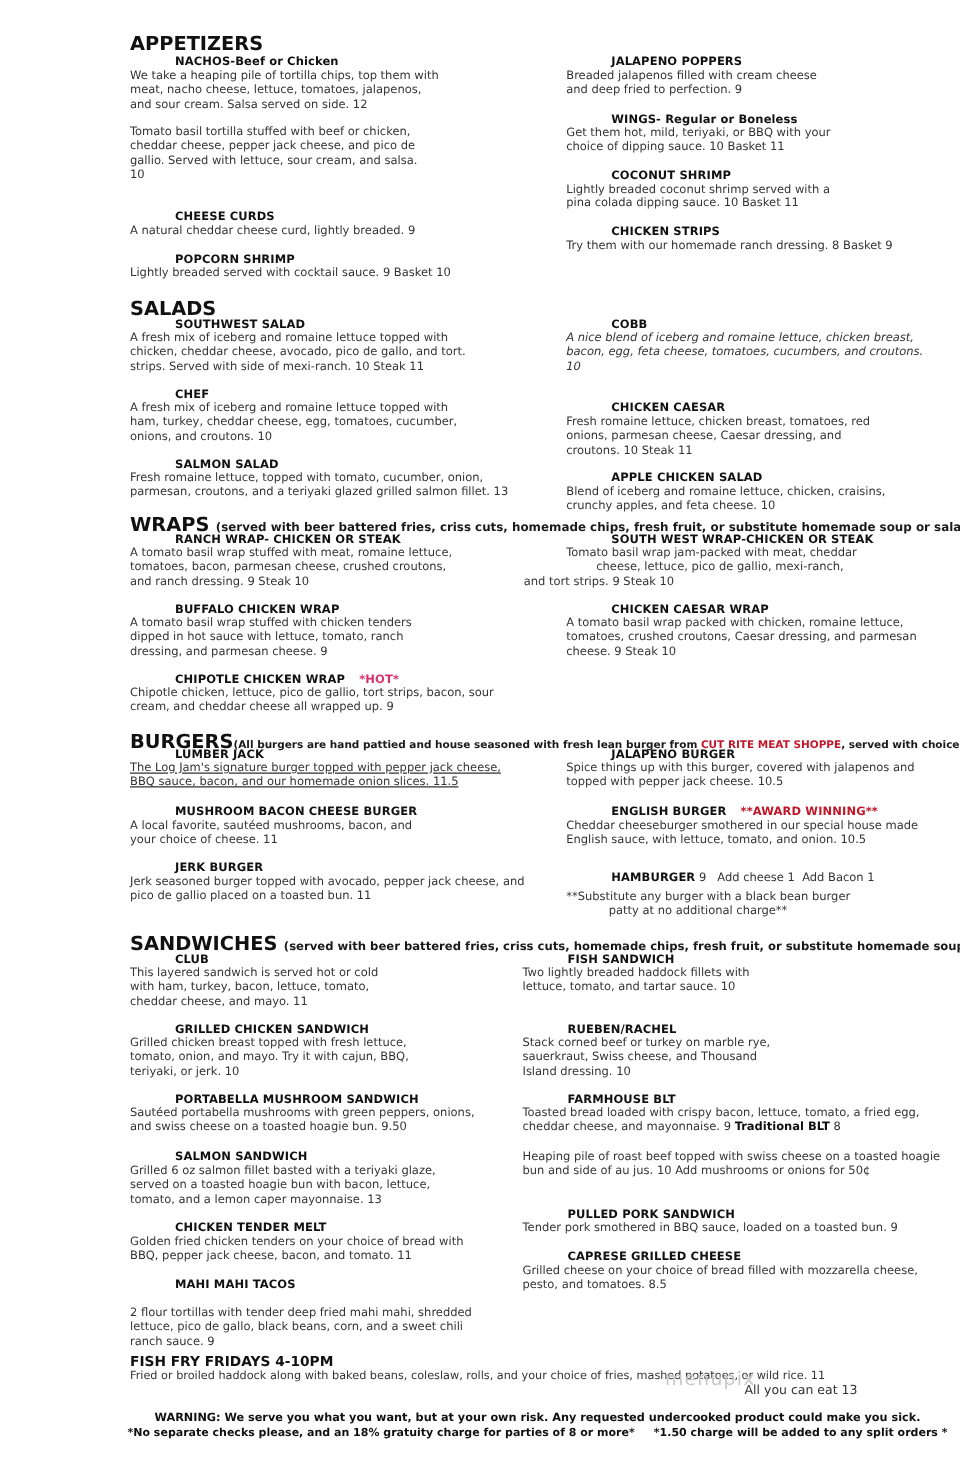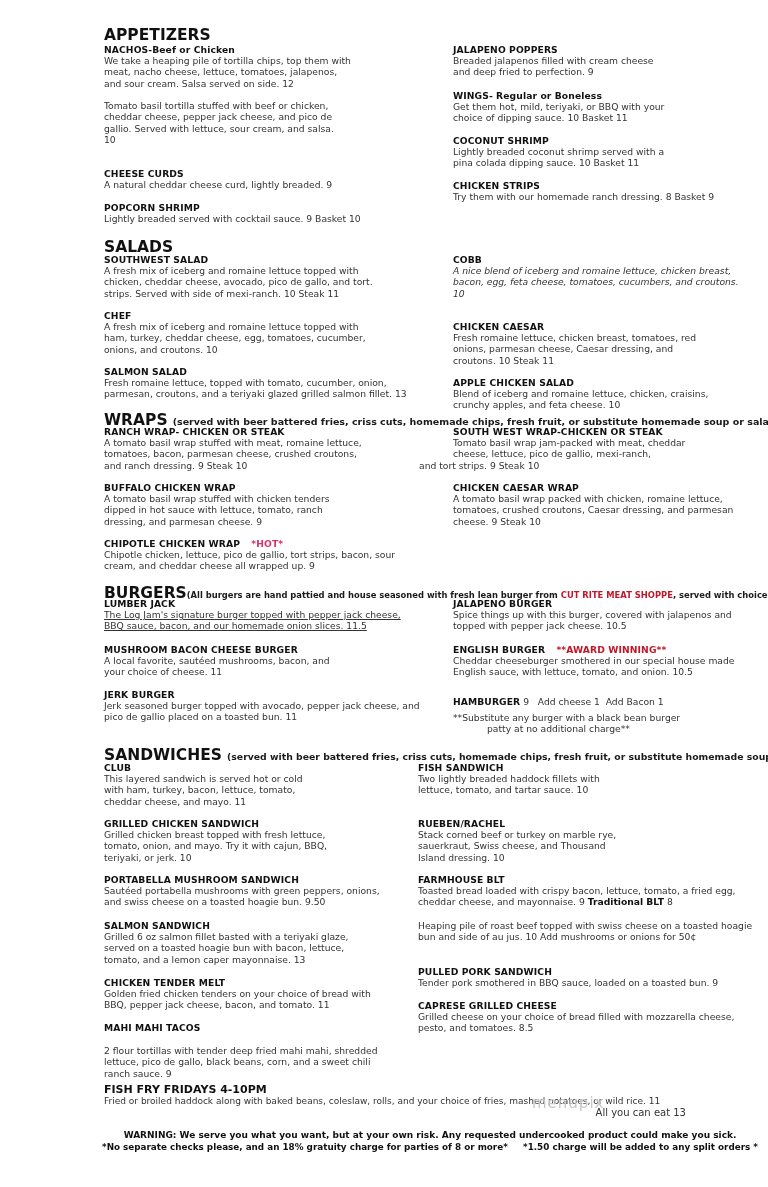--- a/index.html
+++ b/index.html
@@ -1,21 +1,21 @@
 <!DOCTYPE html>
 <html><head>
 <meta charset="utf-8">
 <style>
   html, body { margin: 0; padding: 0; background: #ffffff; }
   body { width: 768px; height: 1187px; position: relative; overflow: hidden;
          font-family: "DejaVu Sans", sans-serif; color: #1a1a1a; }
   .abs { position: absolute; }
   .sec-title { font-weight: bold; font-size: 15.5px; letter-spacing: 0px; color: #111; white-space: nowrap; }
   .sec-note { font-size: 9.5px; font-weight: bold; }
-  .item-name { font-weight: bold; font-size: 9.2px; color: #111; white-space: nowrap; letter-spacing: 0.1px; }
+  .item-name { font-weight: bold; font-size: 9.2px; color: #111; white-space: nowrap; letter-spacing: 0.1px; margin-left: 36px; }
   .item-desc { font-size: 9.2px; line-height: 11.4px; color: #333; }
   .red { color: #c0182a; }
   .pink { color: #d6336c; }
   .footer { font-size: 9.2px; font-weight: bold; text-align: center; color: #111; }
   .watermark { color: #c8c8c8; font-size: 15px; letter-spacing: 1px; }
   .inline-bold { font-weight: bold; color: #111; }
 </style>
 </head>
 <body>
 
@@ -99,21 +99,21 @@
   <div class="item-name">
     <span>CHIPOTLE CHICKEN WRAP</span>
     <span class="pink" style="margin-left:8px;">*HOT*</span>
   </div>
   <div class="item-desc" style="width:300px;">Chipotle chicken, lettuce, pico de gallio, tort strips, bacon, sour cream, and cheddar cheese all wrapped up.  9</div>
 </div>
 
 <div class="abs" style="left:453px;top:426px;width:300px;">
   <div class="item-name">SOUTH WEST WRAP-CHICKEN OR STEAK</div>
   <div class="item-desc" style="white-space:nowrap;">Tomato basil wrap jam-packed with meat, cheddar</div>
-  <div class="item-desc" style="white-space:nowrap;">cheese, lettuce, pico de gallio, mexi-ranch,</div>
+  <div class="item-desc" style="white-space:nowrap;margin-left:24px;">cheese, lettuce, pico de gallio, mexi-ranch,</div>
   <div class="item-desc" style="white-space:nowrap;margin-left:-34px;">and tort strips.  9  Steak 10</div>
 </div>
 <div class="abs" style="left:453px;top:482px;width:300px;">
   <div class="item-name">CHICKEN CAESAR WRAP</div>
   <div class="item-desc" style="width:290px;">A tomato basil wrap packed with chicken, romaine lettuce, tomatoes, crushed croutons, Caesar dressing, and parmesan cheese. 9  Steak 10</div>
 </div>
 
 <div class="abs" style="left:104px;top:583px;white-space:nowrap;">
   <span class="sec-title">BURGERS</span><span class="sec-note" style="font-size:8.4px;"><span>(All burgers are hand pattied and house seasoned with fresh lean burger from </span><span class="red">CUT RITE MEAT SHOPPE</span><span>, served with choice of side.)</span></span>
 </div>

